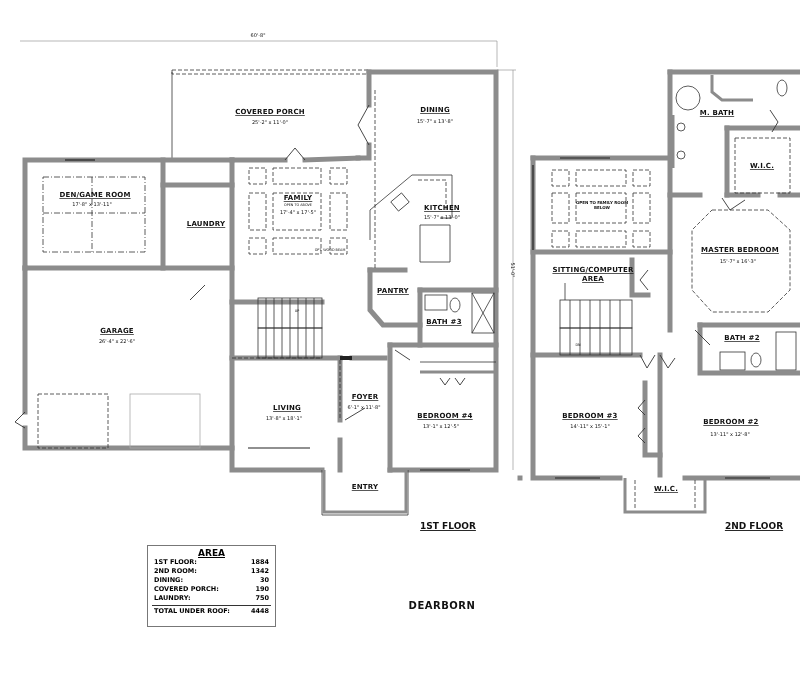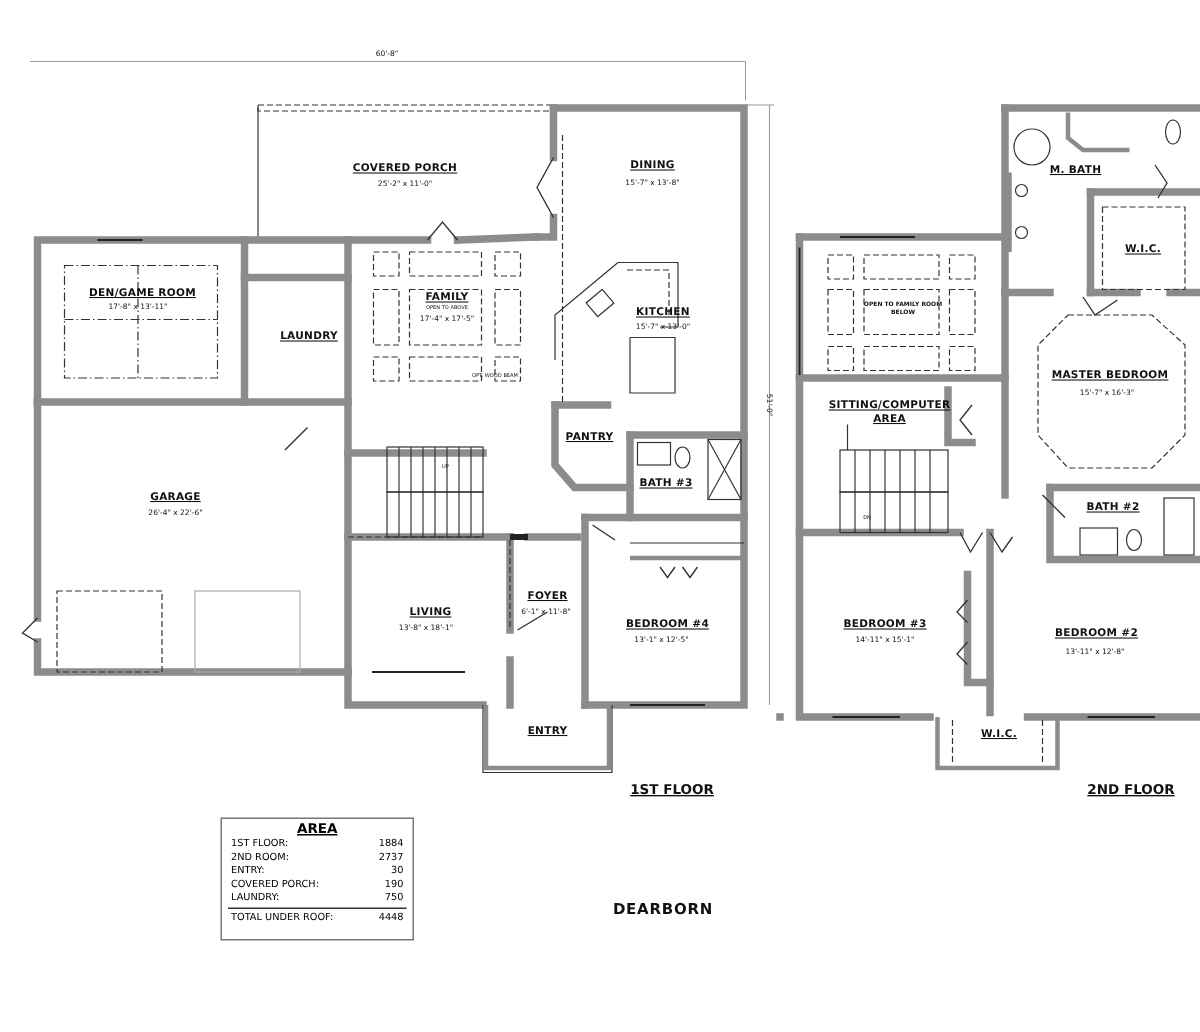--- a/index.html
+++ b/index.html
@@ -13,21 +13,21 @@
     .win { stroke: #222; stroke-width: 1.2; fill: none; }
     .door { fill: none; stroke: #333; stroke-width: 0.9; }
     .dim { fill: none; stroke: #999; stroke-width: 0.7; }
     .lbl { font-size: 7px; font-weight: bold; fill: #111; text-decoration: underline; text-anchor: middle; letter-spacing: 0.2px; }
     .sub { font-size: 5px; fill: #111; text-anchor: middle; }
     .tiny { font-size: 3.4px; fill: #111; text-anchor: middle; }
     .floor-lbl { font-size: 9px; font-weight: bold; fill: #111; text-decoration: underline; text-anchor: middle; }
     .title { font-size: 10px; font-weight: bold; fill: #111; text-anchor: middle; letter-spacing: 0.5px; }
     .area-box { position: absolute; left: 147px; top: 545px; width: 127px; height: 80px; border: 1px solid #777; background: #fff; font-family: "DejaVu Sans", sans-serif; }
     .area-title { text-align: center; font-size: 9px; font-weight: bold; text-decoration: underline; margin-top: 2px; }
-    .area-row { display: flex; justify-content: space-between; font-size: 6.5px; padding: 0 6px 0 6px; line-height: 9px; font-weight: normal; }
+    .area-row { display: flex; justify-content: space-between; font-size: 6.5px; padding: 0 6px 0 6px; line-height: 9px; font-weight: bold; }
     .area-total { border-top: 1px solid #333; margin: 2px 4px 0 4px; padding-top: 1px; text-align: center; }
     .area-total .area-row { padding: 0 2px; }
   </style>
 </head>
 <body>
 
 <svg width="800" height="688" viewBox="0 0 800 688">
 
   <g>
     <line class="dim" x1="20" y1="41" x2="497" y2="41"></line>
@@ -269,24 +269,24 @@
 </svg>
 
 <div class="area-box">
   <div class="area-title">AREA</div>
   <div class="area-row">
     <span>1ST FLOOR:</span>
       <span>1884</span>
   </div>
   <div class="area-row">
     <span>2ND ROOM:</span>
-      <span>2737</span>
-  </div>
-  <div class="area-row">
-    <span>ENTRY:</span>
+      <span>1342</span>
+  </div>
+  <div class="area-row">
+    <span>DINING:</span>
       <span>30</span>
   </div>
   <div class="area-row">
     <span>COVERED PORCH:</span>
       <span>190</span>
   </div>
   <div class="area-row">
     <span>LAUNDRY:</span>
       <span>750</span>
   </div>

